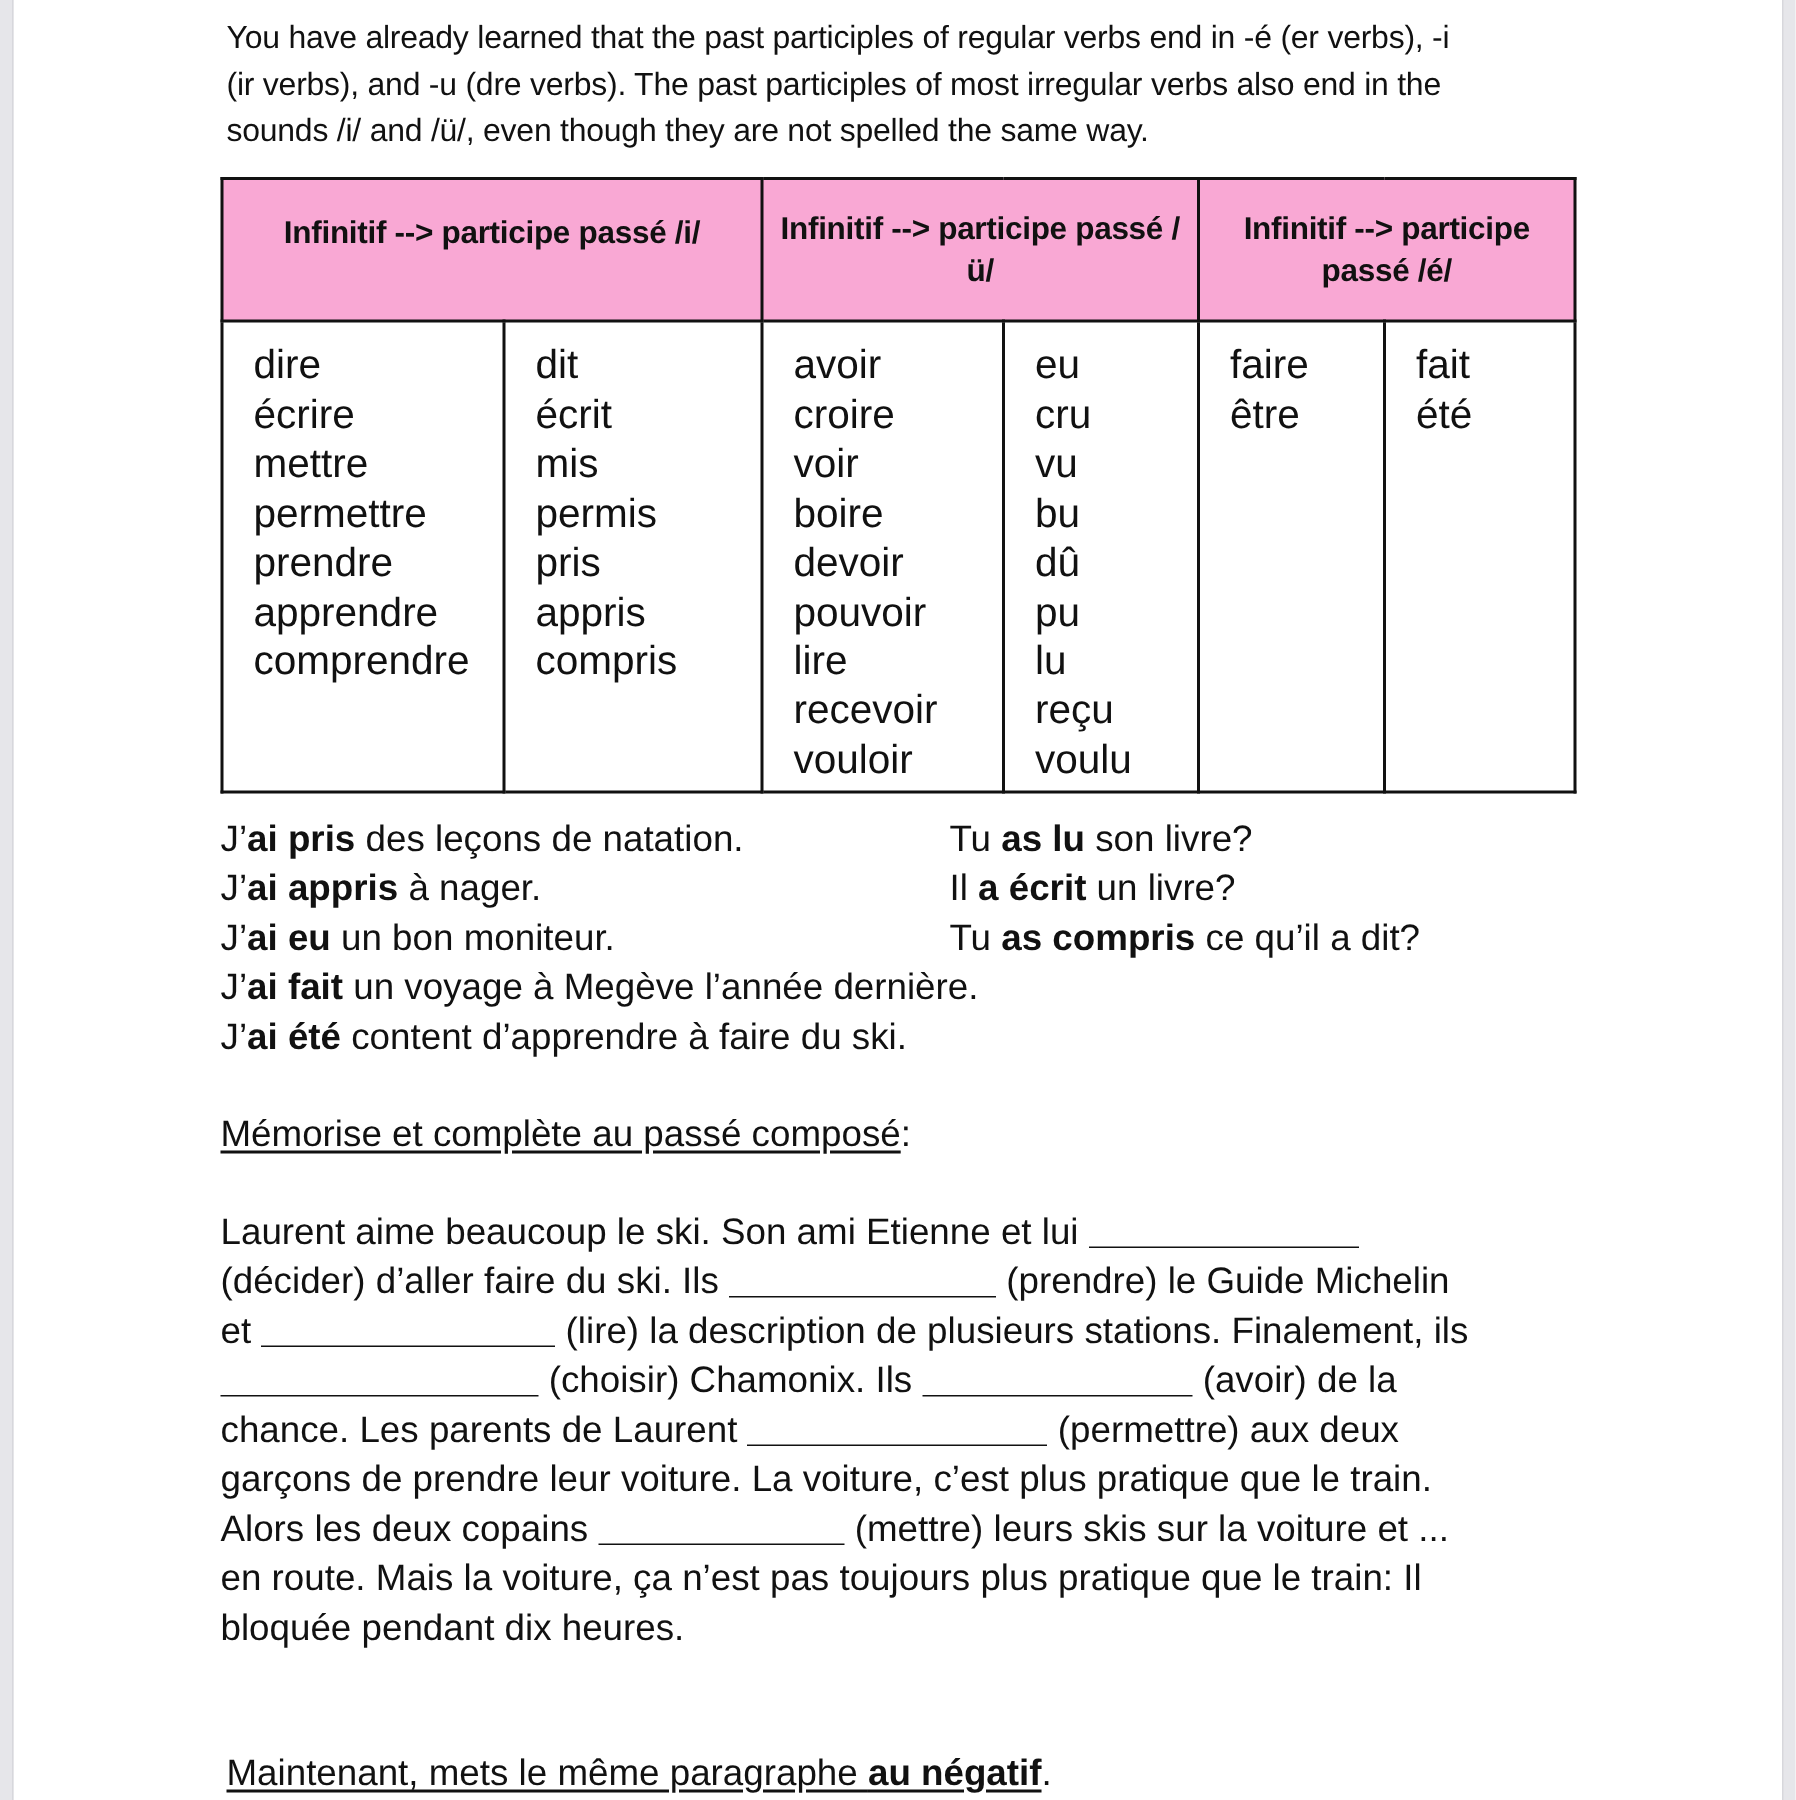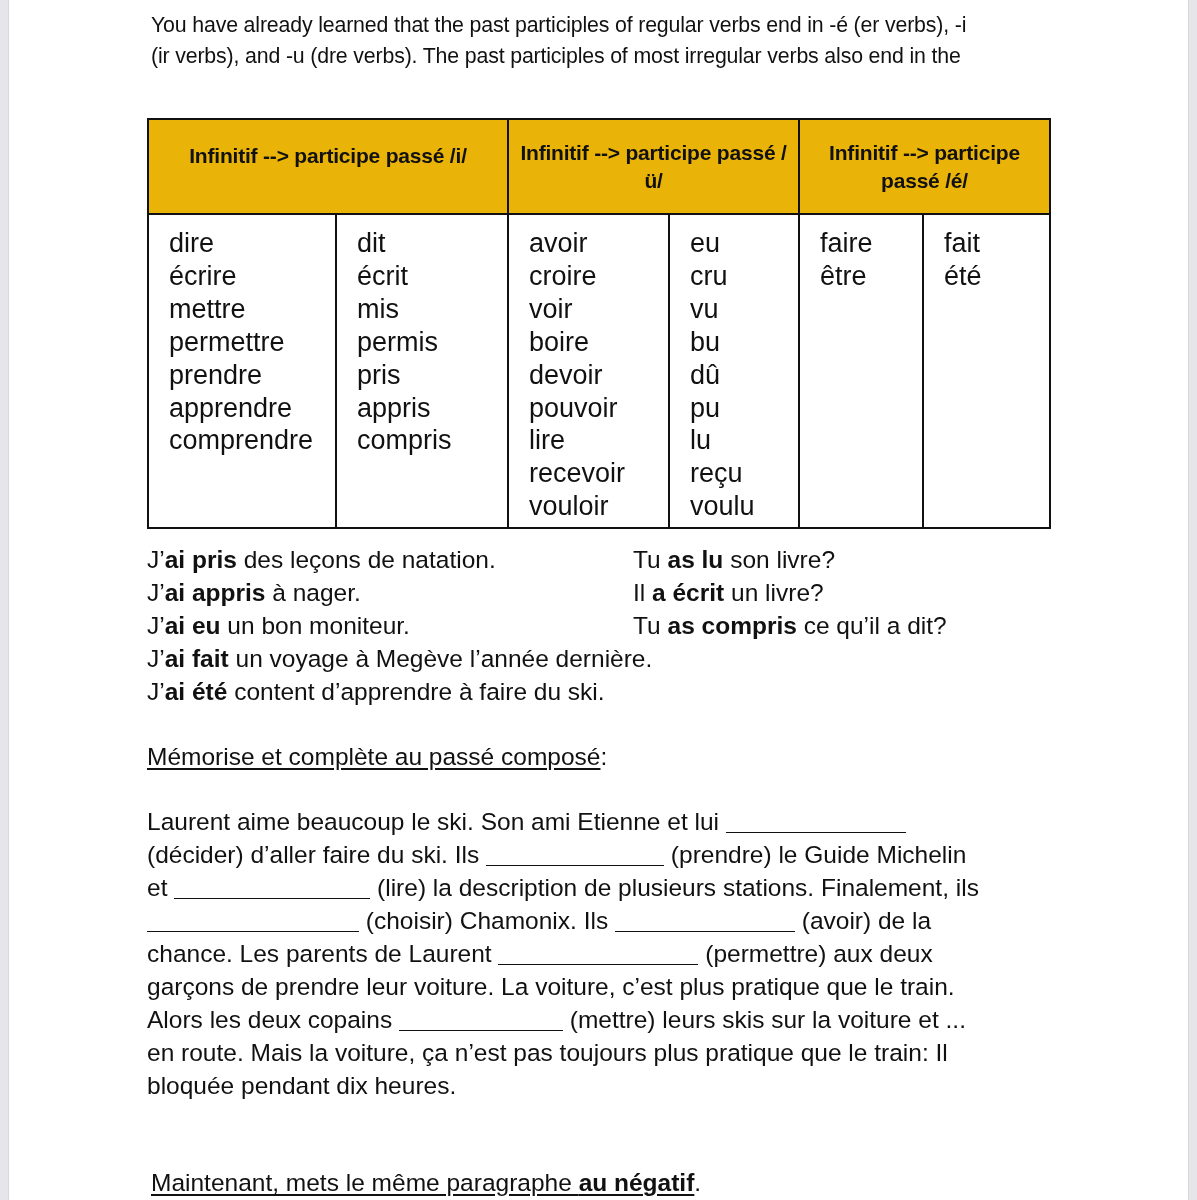--- a/index.html
+++ b/index.html
@@ -47,21 +47,21 @@
       top: 118px;
       left: 0;
       width: 902px;
       border-collapse: collapse;
       table-layout: fixed;
     }
     table.verbs th, table.verbs td {
       border: 2px solid #111111;
     }
     table.verbs th {
-      background: #eab308;
+      background: #f9a8d4;
       font-weight: bold;
       font-size: 21px;
       line-height: 28px;
       height: 71px;
       padding: 0 6px;
       text-align: center;
       vertical-align: middle;
       letter-spacing: -0.2px;
     }
     table.verbs td {
@@ -136,20 +136,21 @@
 <body>
 
 <div class="edge-left"></div>
 <div class="edge-right"></div>
 
 <div class="page">
 
   <div class="intro">
     <p>You have already learned that the past participles of regular verbs end in -é (er verbs), -i</p>
     <p>(ir verbs), and -u (dre verbs). The past participles of most irregular verbs also end in the</p>
+    <p>sounds /i/ and /ü/, even though they are not spelled the same way.</p>
   </div>
 
   <table class="verbs">
     <colgroup>
       <col style="width:188px">
       <col style="width:172px">
       <col style="width:161px">
       <col style="width:130px">
       <col style="width:124px">
       <col style="width:127px">

